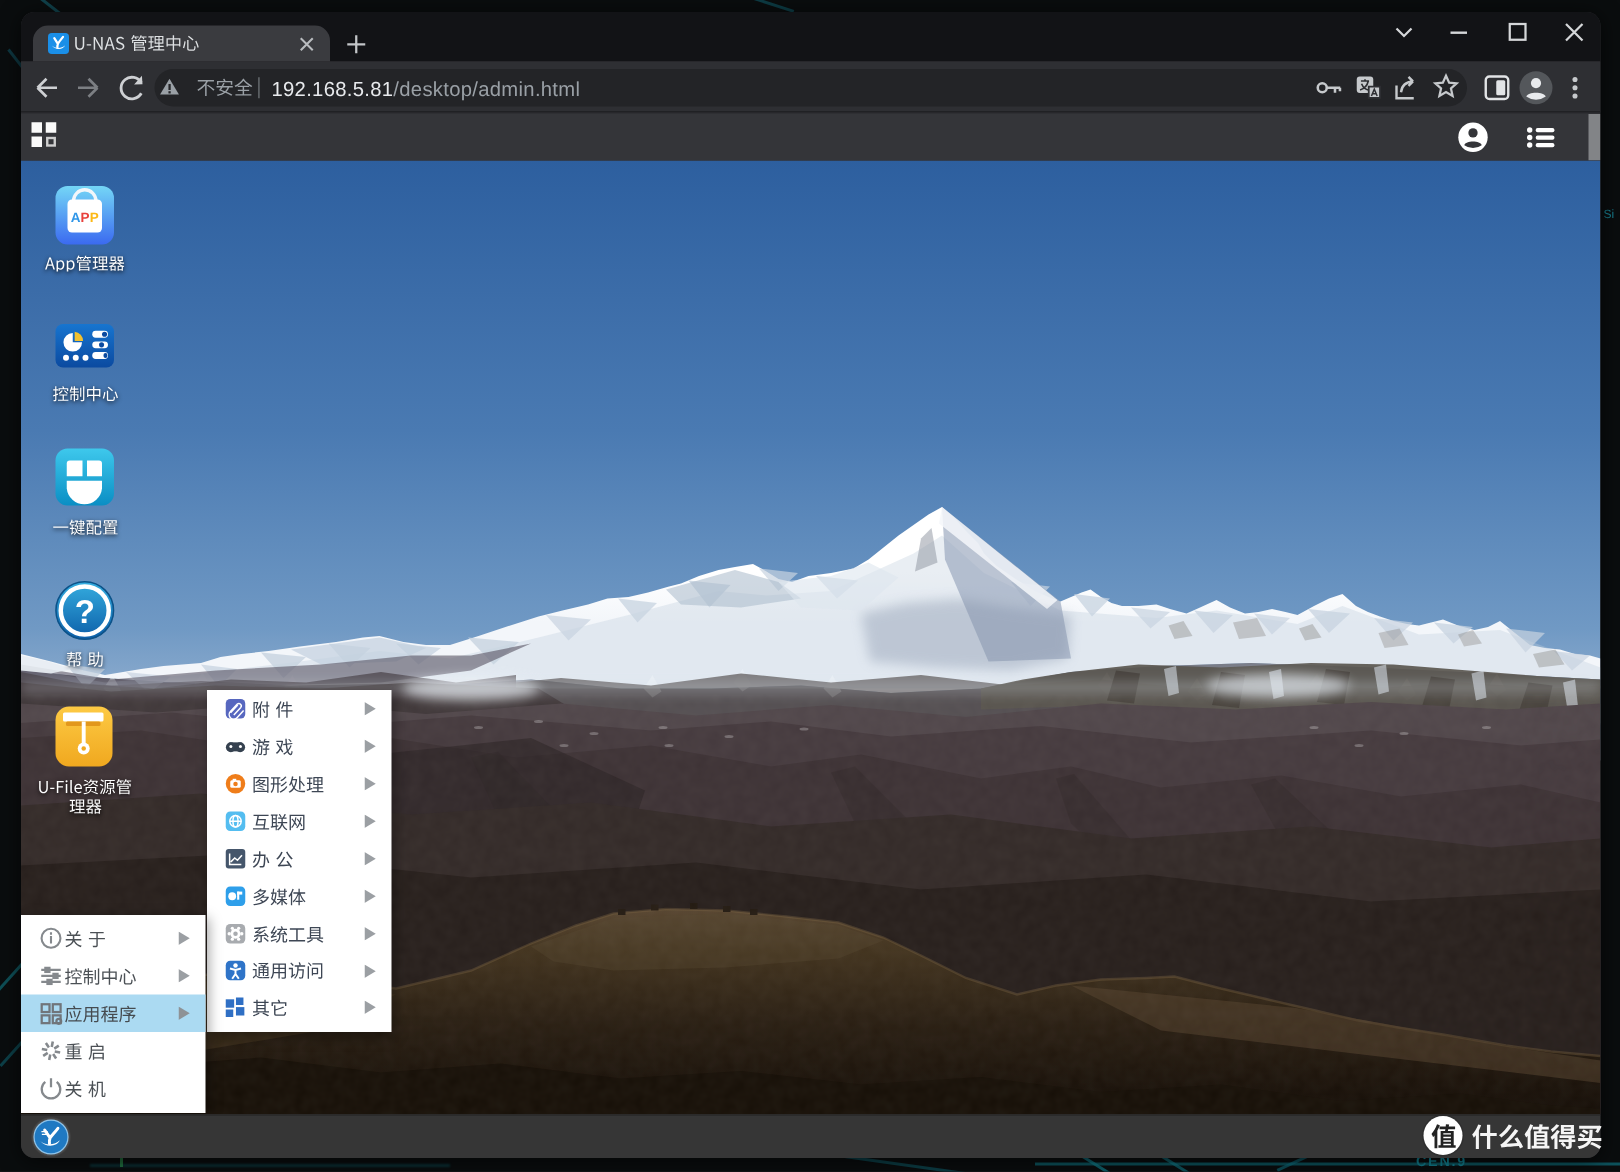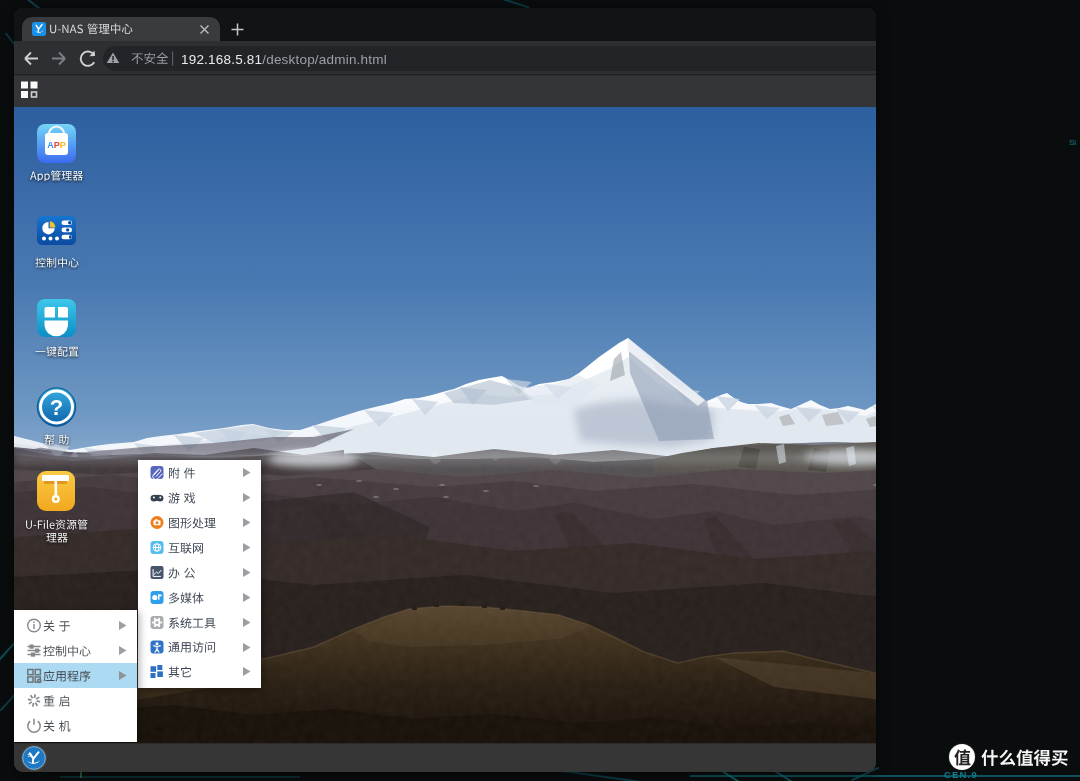--- a/index.html
+++ b/index.html
@@ -1,17 +1,17 @@
 <!DOCTYPE html>
 <html><head><meta charset="utf-8"><style>
 *{margin:0;padding:0;box-sizing:border-box}
 html,body{width:1080px;height:781px;overflow:hidden;background:#0a0d0e;
  font-family:"Liberation Sans",sans-serif;position:relative}
 .abs{position:absolute}
-#win{position:absolute;left:14px;top:8px;width:862px;height:764px;border-radius:9px;
+#win{position:absolute;left:14px;top:8px;width:1053px;height:764px;border-radius:9px;
  background:#2e2f33;overflow:hidden;box-shadow:0 2px 14px rgba(0,0,0,.65)}
 #tabstrip{position:absolute;left:0;top:0;width:1053px;height:33px;background:#121316}
 #tab{position:absolute;left:8px;top:9px;width:198px;height:24px;background:#3a3b3f;
  border-radius:10px 10px 0 0}
 #toolbar{position:absolute;left:0;top:33px;width:1053px;height:34px;background:#2e2f33;
  border-bottom:1px solid #202124}
 #pill{position:absolute;left:89px;top:4.5px;width:875px;height:25px;border-radius:13px;background:#232427}
 #pagebar{position:absolute;left:0;top:68px;width:1053px;height:31px;background:#343539}
 #scene{position:absolute;left:0;top:99px}
 #smenu{position:absolute;left:0px;top:602px;width:123px;height:132px;background:#fff;

